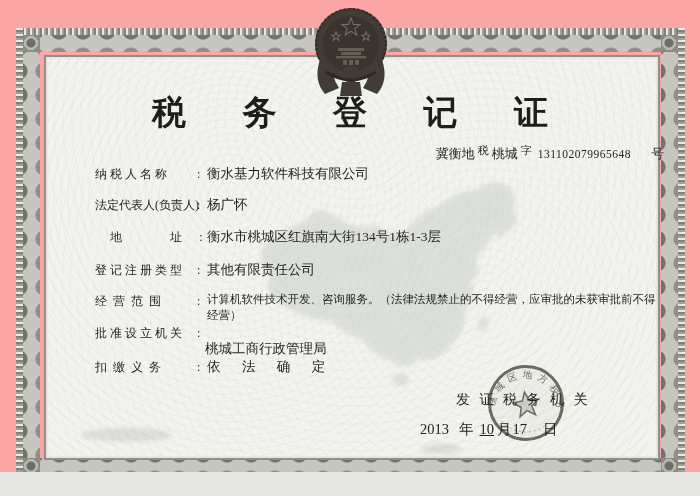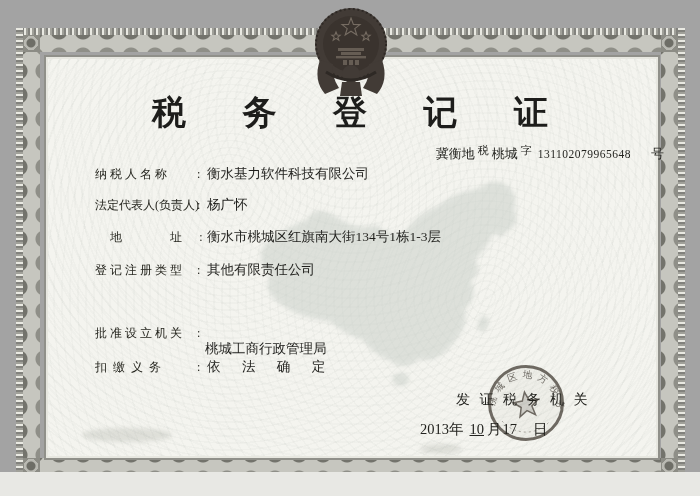--- a/index.html
+++ b/index.html
@@ -1,18 +1,18 @@
 <!DOCTYPE html>
 <html><head>
 <meta charset="utf-8">
 <style>
   html,body{margin:0;padding:0;background:#e8e8e4;}
   .page{
     position:relative;width:700px;height:472px;margin:0 auto;
-    background:#a3a3a3;
+    background:#fca5a5;
     font-family:"Liberation Serif","DejaVu Serif",serif;
     color:#2b2b28;overflow:hidden;
   }
   
   .checker{position:absolute;background:repeating-linear-gradient(90deg,#82827d 0 2px,#e9e9e2 2px 4px,#a0a099 4px 6px);}
   .checker.v{background:repeating-linear-gradient(0deg,#82827d 0 2px,#e9e9e2 2px 4px,#a0a099 4px 6px);}
   .ck-top{left:16px;top:28px;width:669px;height:7px;}
   .ck-bottom{left:16px;top:475px;width:669px;height:7px;}
   .ck-left{left:16px;top:28px;width:7px;height:454px;}
   .ck-right{left:678px;top:28px;width:7px;height:454px;}
@@ -63,21 +63,21 @@
   .r0{top:164px;} .r1{top:195px;} .r2{top:227px;text-align:center;} .r3{top:260px;}
   .r4{top:291px;}
   .r4 .val{display:inline-block;vertical-align:top;white-space:normal;width:458px;font-size:11.5px;line-height:16px;}
   .r5{top:323px;} 
   .r5v{left:205px;top:340px;font-size:13.5px;color:#1f1f1c;}
   .r6{top:357px;}
   .r6 .val{letter-spacing:9px;}
   .issuer{left:456px;top:391px;font-size:14px;letter-spacing:3px;color:#23231f;z-index:5;text-align:center;}
   .dateline{left:420px;top:420px;font-size:14.5px;color:#23231f;z-index:5;white-space:nowrap;}
   .dateline span{display:inline-block;}
-  .d-y{} .d-yu{margin-right:6px;} .d-m{margin-right:3px;text-decoration:underline;}
+  .d-y{margin-right:10px;} .d-yu{margin-right:6px;} .d-m{margin-right:3px;text-decoration:underline;}
   .d-mu{margin-right:1px;} .d-d{margin-right:16px;}
   .footer{left:0;right:0;top:483px;text-align:center;font-size:9.5px;letter-spacing:4px;color:#4c4c48;}
   .emblem{position:absolute;left:312px;top:4px;z-index:4;}
   .seal{position:absolute;left:486px;top:363px;z-index:4;opacity:.85;mix-blend-mode:multiply;}
 </style>
 </head>
 <body>
 
 <div class="page">
 
@@ -150,20 +150,21 @@
   <div class="t serial"><span>冀衡地</span><span class="sup">税</span><span>桃城</span><span class="sup">字</span><span class="num">131102079965648</span><span class="haogap"></span><span>号</span></div>
 
   <div class="t row r1"><span class="lbl">法定代表人(负责人)</span><span class="col">:</span><span class="val">杨广怀</span></div>
 
   <div class="t row r0"><span class="lbl">纳 税 人 名 称</span><span class="col">:</span><span class="val">衡水基力软件科技有限公司</span></div>
 
   <div class="t row r2"><span class="lbl">地                址</span><span class="col">:</span><span class="val">衡水市桃城区红旗南大街134号1栋1-3层</span></div>
 
   <div class="t row r3"><span class="lbl">登 记 注 册 类 型</span><span class="col">:</span><span class="val">其他有限责任公司</span></div>
 
+  <div class="t row r4"><span class="lbl">经  营  范  围</span><span class="col">:</span><span class="val">计算机软件技术开发、咨询服务。（法律法规禁止的不得经营，应审批的未获审批前不得经营）</span></div>
 
   <div class="t row r5"><span class="lbl">批 准 设 立 机 关</span><span class="col">:</span></div>
   <div class="t r5v">桃城工商行政管理局</div>
 
   <div class="t row r6"><span class="lbl">扣  缴  义  务</span><span class="col">:</span><span class="val">依 法 确 定</span></div>
 
   <div class="t issuer">发 证 税 务 机 关</div>
   <div class="t dateline"><span class="d-y">2013</span><span class="d-yu">年</span><span class="d-m">10</span><span class="d-mu">月</span><span class="d-d">17</span><span>日</span></div>
 
   <svg class="seal" width="80" height="80" viewBox="0 0 80 80">

